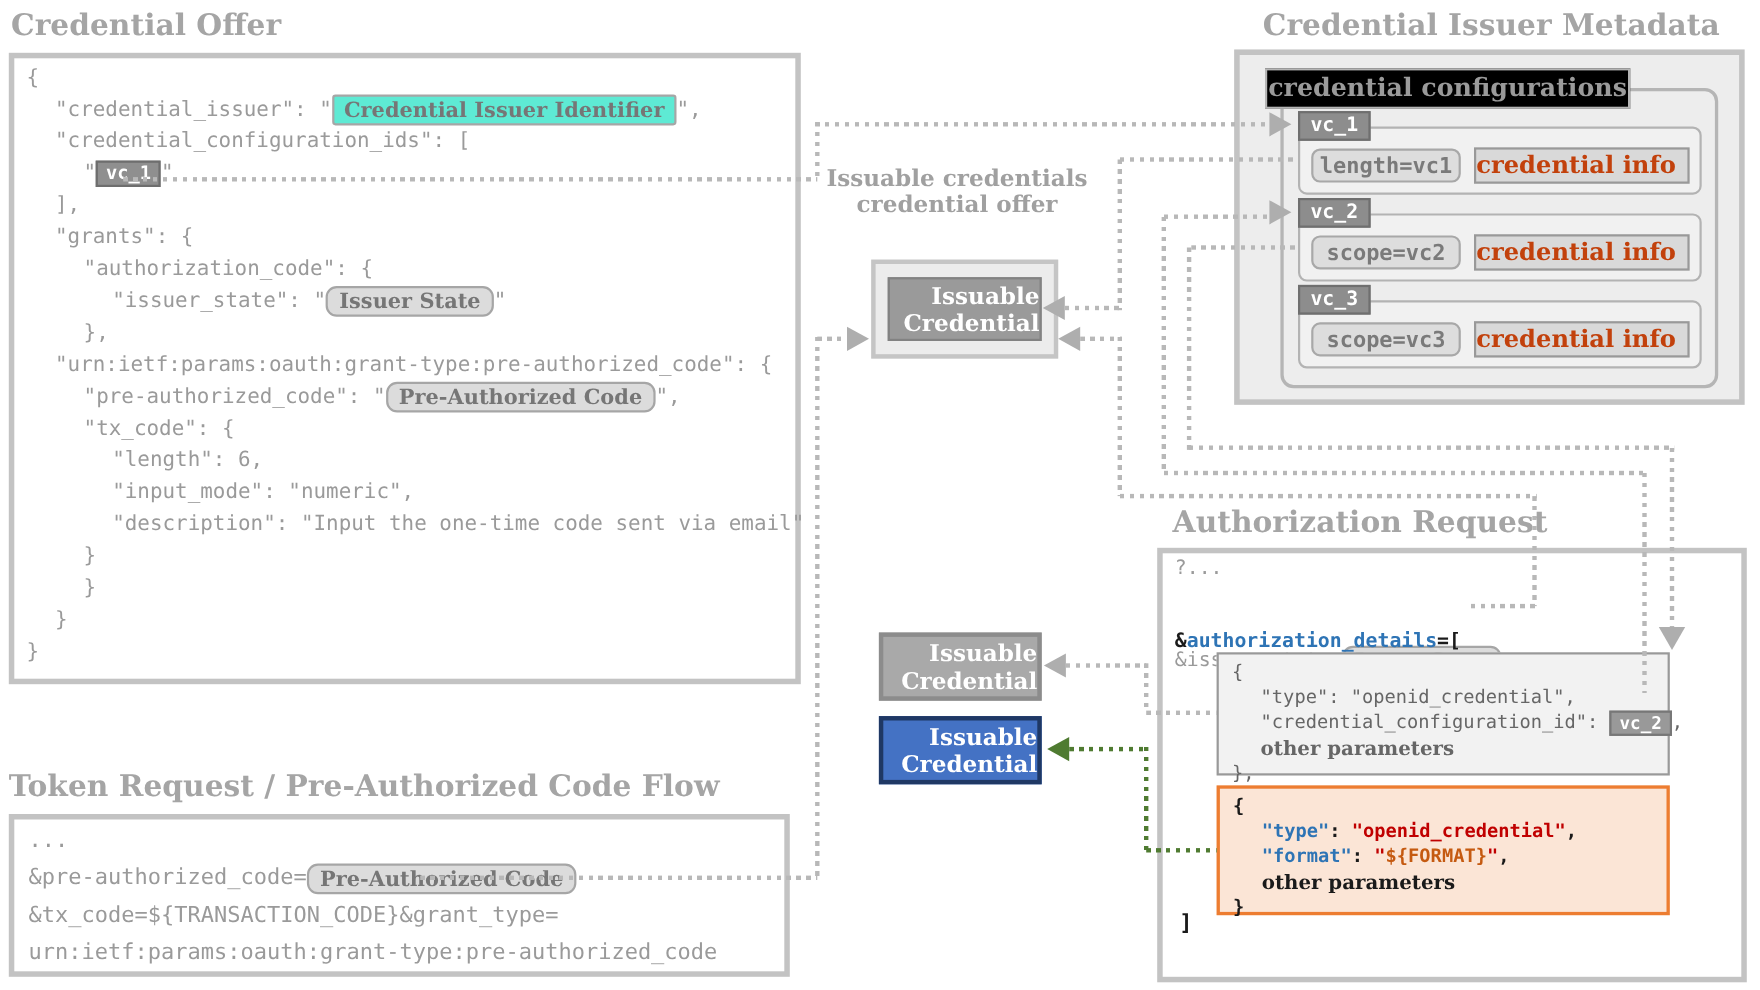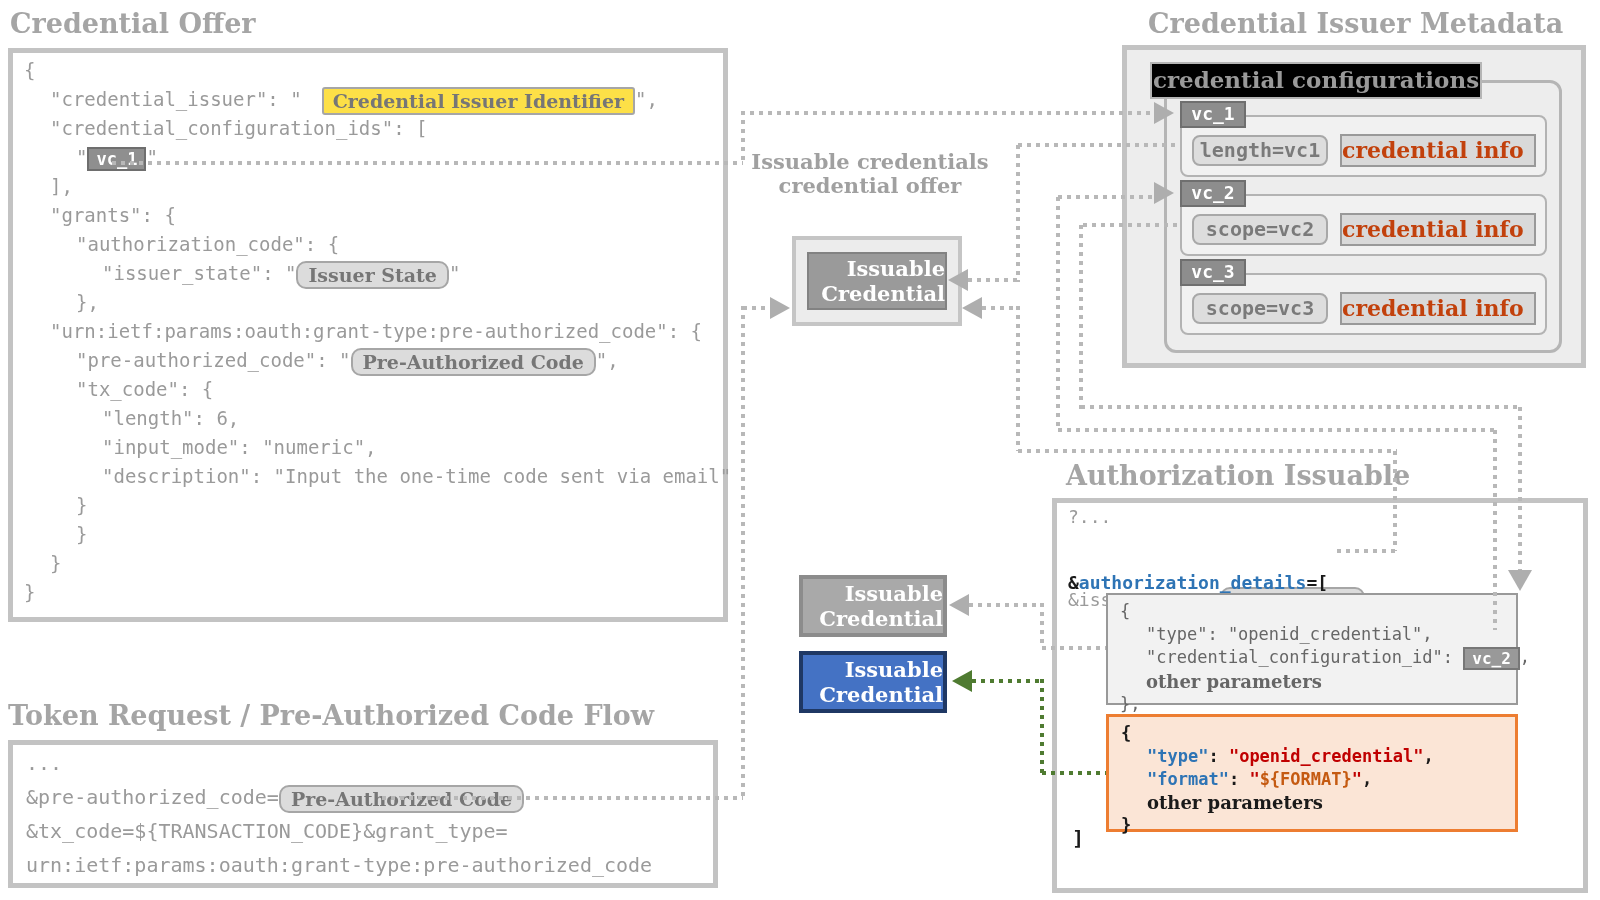--- a/index.html
+++ b/index.html
@@ -9,21 +9,21 @@
   .bigbox{position:absolute;background:#ffffff;border:5px solid #c3c3c3;box-sizing:border-box;}
   .mono{font-family:"DejaVu Sans Mono", monospace;}
   
   .code{position:absolute;color:#9a9a9a;font-size:19px;line-height:29px;white-space:nowrap;}
   .cl{height:29px;}
   .lv0{padding-left:0px}.lv1{padding-left:26px}.lv2{padding-left:52px}.lv3{padding-left:78px}
   .pill,.rchip,.dchip{display:inline-block;vertical-align:middle;box-sizing:border-box;line-height:normal;}
   .pill{font-family:"DejaVu Serif",serif;font-weight:bold;font-size:19px;color:#767676;
         background:#dcdcdc;border:2.5px solid #a6a6a6;border-radius:10px;padding:1px 10px;}
   .rchip{font-family:"DejaVu Serif",serif;font-weight:bold;font-size:19px;color:#767676;
-        background:#fde047;border:2.5px solid #a6a6a6;border-radius:3px;padding:1px 9px;margin-left:20px;}
+        background:#5eead4;border:2.5px solid #a6a6a6;border-radius:3px;padding:1px 9px;}
   .dchip{font-family:"DejaVu Sans Mono",monospace;font-weight:bold;font-size:17px;color:#ffffff;
         background:#8f8f8f;border:2.5px solid #6e6e6e;padding:0px 7px;}
   
   .metaouter{position:absolute;left:1122px;top:45px;width:464px;height:323px;background:#ededed;
         border:5px solid #c3c3c3;box-sizing:border-box;}
   .metalabel{position:absolute;left:1150px;top:62px;width:332px;height:37px;background:#000000;
         border:2.5px solid #b5b5b5;box-sizing:border-box;text-align:center;font-weight:bold;
         font-size:23px;color:#9a9a9a;line-height:32px;}
   .metaround{position:absolute;left:1164px;top:80px;width:398px;height:273px;border:3px solid #b5b5b5;
         border-radius:12px;box-sizing:border-box;}
@@ -127,21 +127,21 @@
   </div>
   <div class="iccframe">
     <div class="iccinner two-line">Issuable
 Credential</div>
   </div>
   <div class="icgray two-line">Issuable
 Credential</div>
   <div class="icblue two-line">Issuable
 Credential</div>
 
-  <div class="title" style="left:1066px;top:460px;">Authorization Issuable</div>
+  <div class="title" style="left:1066px;top:460px;">Authorization Request</div>
   <div class="bigbox" style="left:1052px;top:498px;width:536px;height:395px;"></div>
   <div class="authline mono" style="left:1068px;top:506px;">?...</div>
   <div class="authline mono" style="left:1068px;top:540px;margin-top:47px;"><span>&amp;issuer_state=</span><span class="pill" style="font-size:18px;">Issuer State</span></div>
   <div class="authline mono" style="left:1068px;top:572px;font-weight:bold;"><span class="dark">&amp;</span><span class="kblue">authorization_details</span><span class="dark">=[</span></div>
 
   <div class="blk grayblk">
     <div>{</div>
     <div class="lv1">"type": "openid_credential",</div>
     <div class="lv1"><span>"credential_configuration_id":</span> <span class="dchip authchip">vc_2</span><span>,</span></div>
     <div class="lv1 serifb">other parameters</div>

